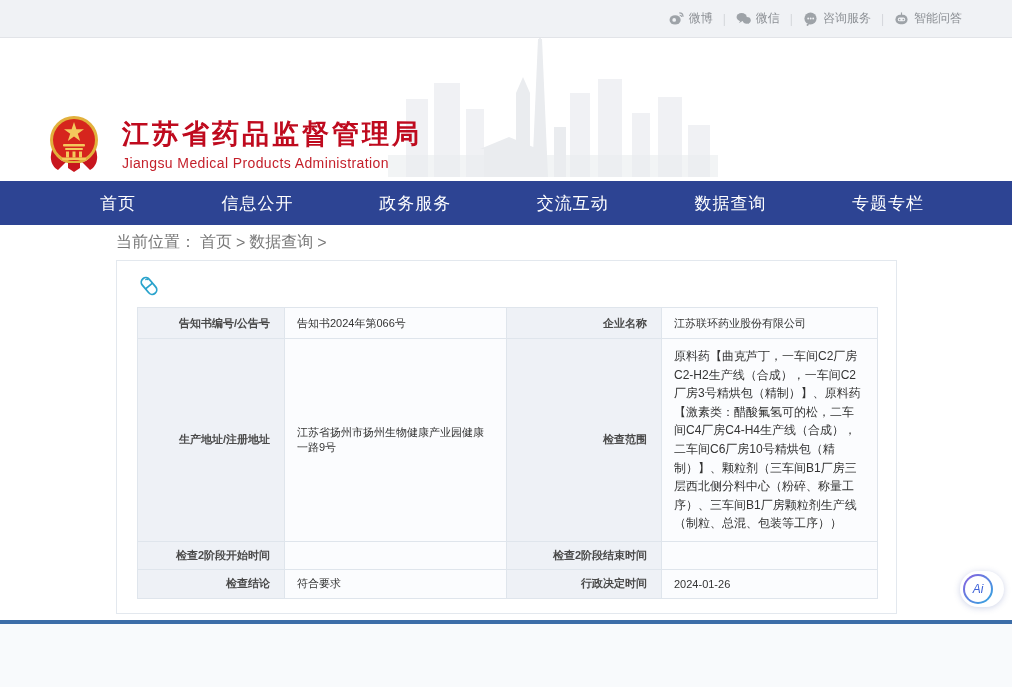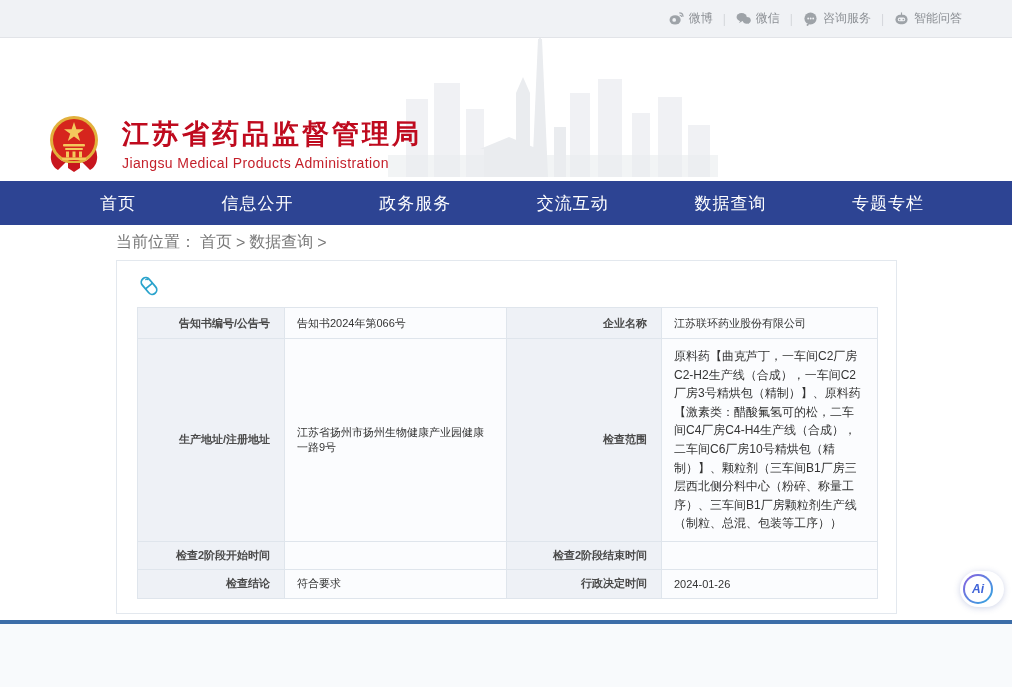--- a/index.html
+++ b/index.html
@@ -46,21 +46,21 @@
   .footer { border-top:4px solid #3c6da8; background:#f8fafc; height:117px;
     display:flex; align-items:center; padding:0 44px 8px 48px; }
 
   
   .ai-fab { position:absolute; top:571px; right:8px; width:44px; height:36px; background:#fff;
     border-radius:18px; box-shadow:0 1px 6px rgba(60,80,160,.25); display:flex; align-items:center;
     cursor:pointer; }
   .ai-ring { width:30px; height:30px; margin-left:3px; border-radius:50%;
     background:linear-gradient(135deg,#8a5fe0,#2fa8e0); display:flex; align-items:center; justify-content:center; }
   .ai-inner { width:26px; height:26px; border-radius:50%; background:#fff; display:flex;
-    align-items:center; justify-content:center; font-size:12px; font-weight:bold; color:#3f63d8; font-style:italic; }
+    align-items:center; justify-content:center; font-size:12px; font-weight:normal; color:#3f63d8; font-style:italic; }
 </style>
 </head>
 <body>
 
 <div class="page">
 
   <div class="topbar">
     <span class="tb-item">
       <span>
         <svg width="15" height="13" viewBox="0 0 16 14" fill="#9ea3a8">

